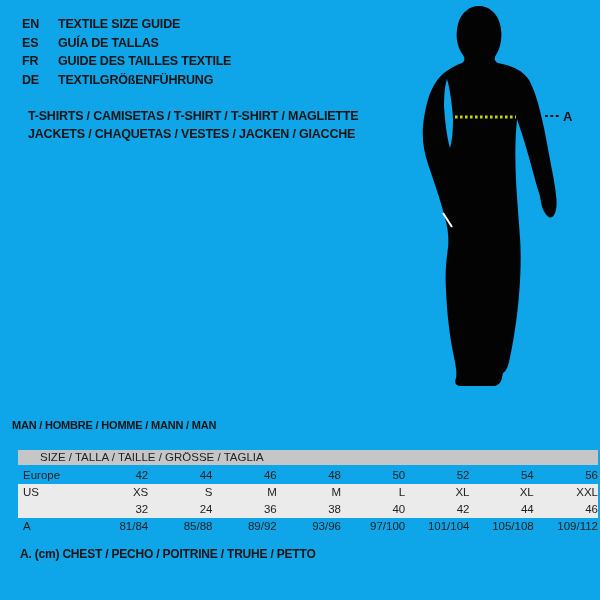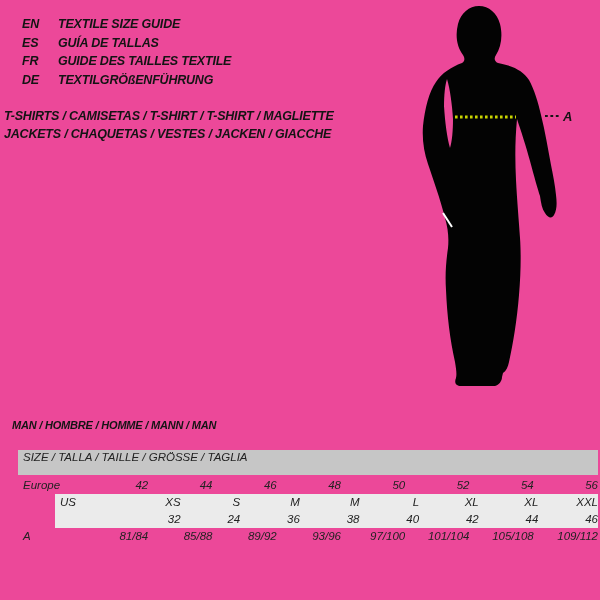--- a/index.html
+++ b/index.html
@@ -1,45 +1,45 @@
 <!DOCTYPE html>
 <html><head>
 <meta charset="utf-8">
 <style>
   * { margin:0; padding:0; box-sizing:border-box; }
   body { background:#fff; }
   .screen {
-    position:relative; width:600px; height:600px; background:#ec4899;
-    font-family:"Liberation Sans", sans-serif; color:#141414; overflow:hidden;font-style:italic;
+    position:relative; width:600px; height:600px; background:#0ea5e9;
+    font-family:"Liberation Sans", sans-serif; color:#141414; overflow:hidden;
   }
 
   
   .lang-list { position:absolute; top:15px; left:22px; }
   .lang-row { display:flex; height:18.5px; align-items:center;
               font-weight:700; font-size:12.5px; letter-spacing:-0.2px; }
   .lang-code { width:36px; }
 
   
-  .garments { position:absolute; top:108px; left:4px;
+  .garments { position:absolute; top:108px; left:28px;
               font-weight:700; font-size:12.5px; line-height:17.5px; letter-spacing:-0.2px; }
 
   
   .figure-wrap { position:absolute; left:415px; top:0; width:185px; height:400px; }
   .figure-wrap svg { display:block; width:100%; height:100%; }
 
   
   .section-title { position:absolute; top:419px; left:12px;
                    font-weight:700; font-size:11px; letter-spacing:-0.2px; }
 
   
   .size-table { position:absolute; top:450px; left:18px; width:580px; font-size:11.5px; color:#222; }
-  .t-header { height:25px; line-height:15px; background:#c6c6c6; padding-left:5px;
+  .t-header { height:15px; line-height:15px; background:#c6c6c6; padding-left:22px;
               margin-bottom:2px; color:#222; }
   .t-row { display:flex; height:17px; line-height:17px; }
-  .t-row.shade { background:#ebebeb;margin-left:37px; }
+  .t-row.shade { background:#ebebeb; }
   .t-label { width:66px; padding-left:5px; }
   .t-cell { flex:1; text-align:right; }
 
   
   .footnote { position:absolute; top:547px; left:20px;
               font-weight:700; font-size:12px; letter-spacing:-0.2px; }
 </style>
 </head>
 <body>
 
@@ -138,14 +138,15 @@
       <div class="t-cell">85/88</div>
       <div class="t-cell">89/92</div>
       <div class="t-cell">93/96</div>
       <div class="t-cell">97/100</div>
       <div class="t-cell">101/104</div>
       <div class="t-cell">105/108</div>
       <div class="t-cell">109/112</div>
     </div>
   </div>
 
+  <div class="footnote">A. (cm) CHEST / PECHO / POITRINE / TRUHE / PETTO</div>
 
 </div>
 
 </body></html>

